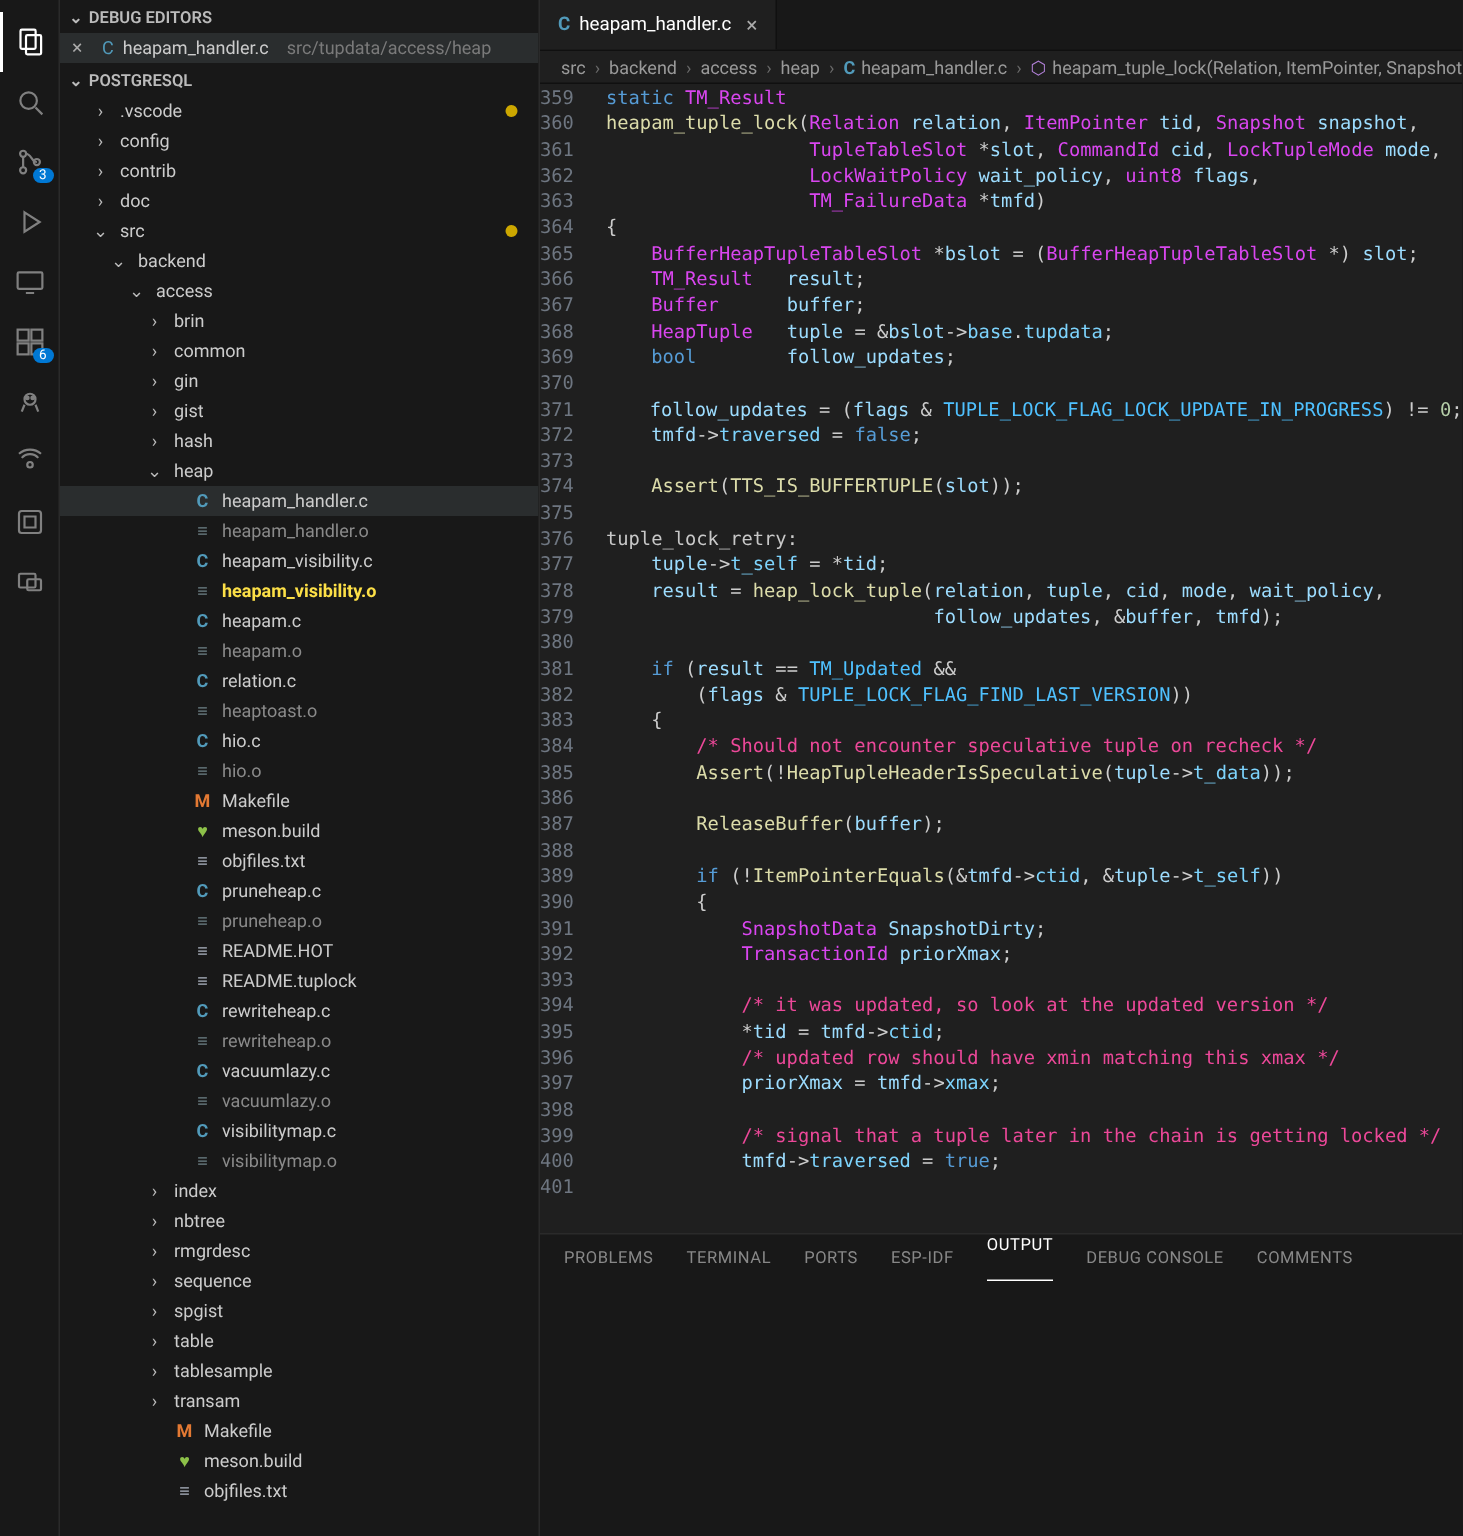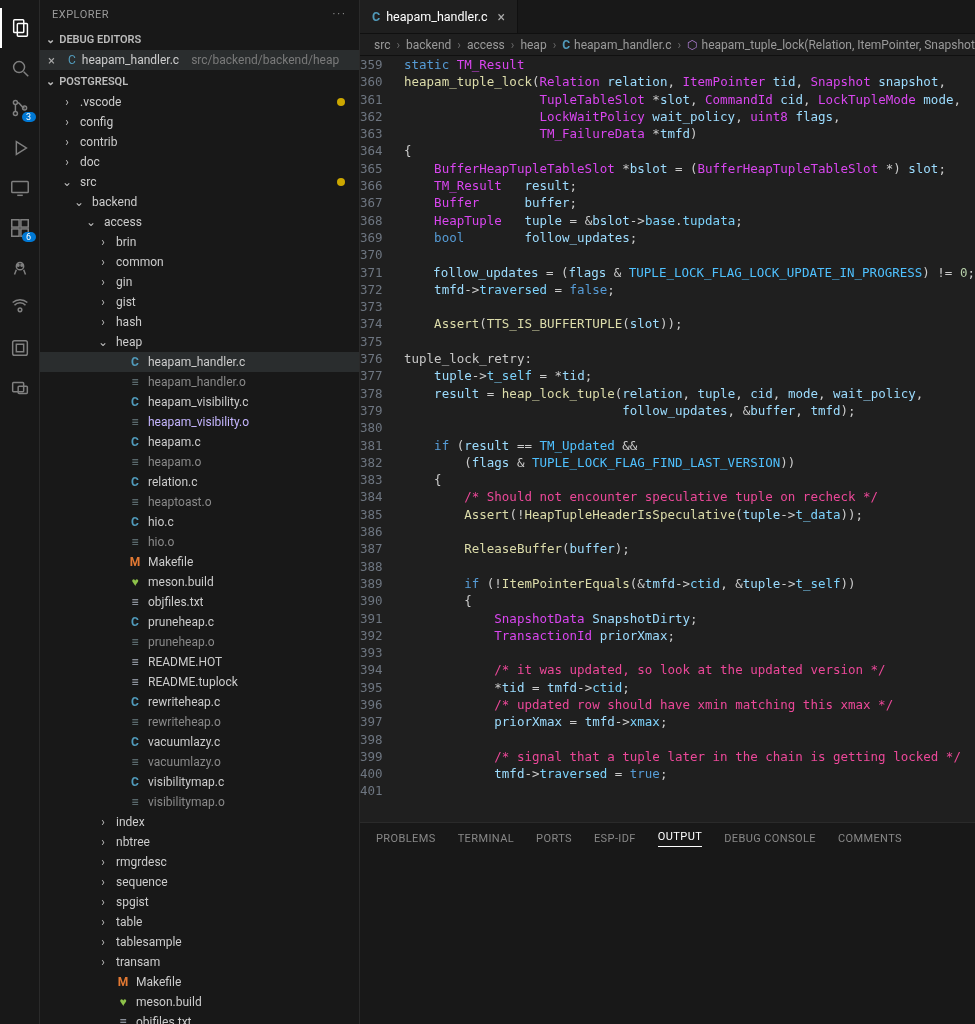--- a/index.html
+++ b/index.html
@@ -138,21 +138,21 @@
   .panel-tabs {
     height: 32px;
     background:#181818;
     border-top:1px solid #2a2a2a;
     display:flex; align-items:center; gap:22px;
     padding:0 16px;
     font-size:11px; letter-spacing:0.4px;
     color:#888888;
   }
   .panel-tabs .ptab { cursor:pointer; }
-  .panel-tabs .ptab.active { color:#ffffff; border-bottom:1px solid #ffffff; padding-bottom:3px; }
+  .panel-tabs .ptab.active { color:#ffffff; border-bottom:1px solid #ffffff; padding-bottom:17px; }
   .panel-body { flex: 0 0 170px; background:#181818; }
   svg { width:22px; height:22px; }
 </style>
 </head>
 <body>
 
 <div class="app">
 
   <div class="activity-bar">
     <div class="ab-item active">
@@ -221,33 +221,29 @@
     </div>
     <div class="ab-item">
       <svg viewBox="0 0 24 24" fill="none" stroke="currentColor" stroke-width="1.6">
           <rect x="4" y="6" width="12" height="10" rx="1"></rect>
           <rect x="10" y="10" width="10" height="8" rx="1"></rect>
         </svg>
     </div>
   </div>
 
   <div class="sidebar">
-    <div class="sidebar-header">
-      <span>EXPLORER</span>
-      <span style="letter-spacing:2px;">···</span>
-    </div>
     <div class="sidebar-section-header">
       <span>⌄</span>
       <span>DEBUG EDITORS</span>
     </div>
     <div class="open-editor-item" style="background:#2a2d2e;">
       <span style="color:#aaaaaa;font-size:13px;width:14px;">×</span>
       <span class="icon icon-c">C</span>
       <span>heapam_handler.c</span>
-      <span class="path">src/backend/backend/heap</span>
+      <span class="path">src/tupdata/access/heap</span>
     </div>
     <div class="sidebar-section-header">
       <span>⌄</span>
       <span>POSTGRESQL</span>
     </div>
     <div class="tree" id="tree">
         <div class="tree-row" style="padding-left: 20px;">
           <span class="chevron">›</span>
           <span>.vscode</span>
           <span class="dot-orange"></span>
@@ -312,21 +308,21 @@
           <span style="color: rgb(138, 138, 138);">heapam_handler.o</span>
         </div>
         <div class="tree-row" style="padding-left: 68px;">
           <span class="chevron"></span>
           <span class="icon icon-c">C</span>
           <span>heapam_visibility.c</span>
         </div>
         <div class="tree-row" style="padding-left: 68px;">
           <span class="chevron"></span>
           <span class="icon icon-o">≡</span>
-          <span style="color: #c4b5fd;">heapam_visibility.o</span>
+          <span style="color: #fde047; font-weight: bold;">heapam_visibility.o</span>
         </div>
         <div class="tree-row" style="padding-left: 68px;">
           <span class="chevron"></span>
           <span class="icon icon-c">C</span>
           <span>heapam.c</span>
         </div>
         <div class="tree-row" style="padding-left: 68px;">
           <span class="chevron"></span>
           <span class="icon icon-o">≡</span>
           <span style="color: rgb(138, 138, 138);">heapam.o</span>

